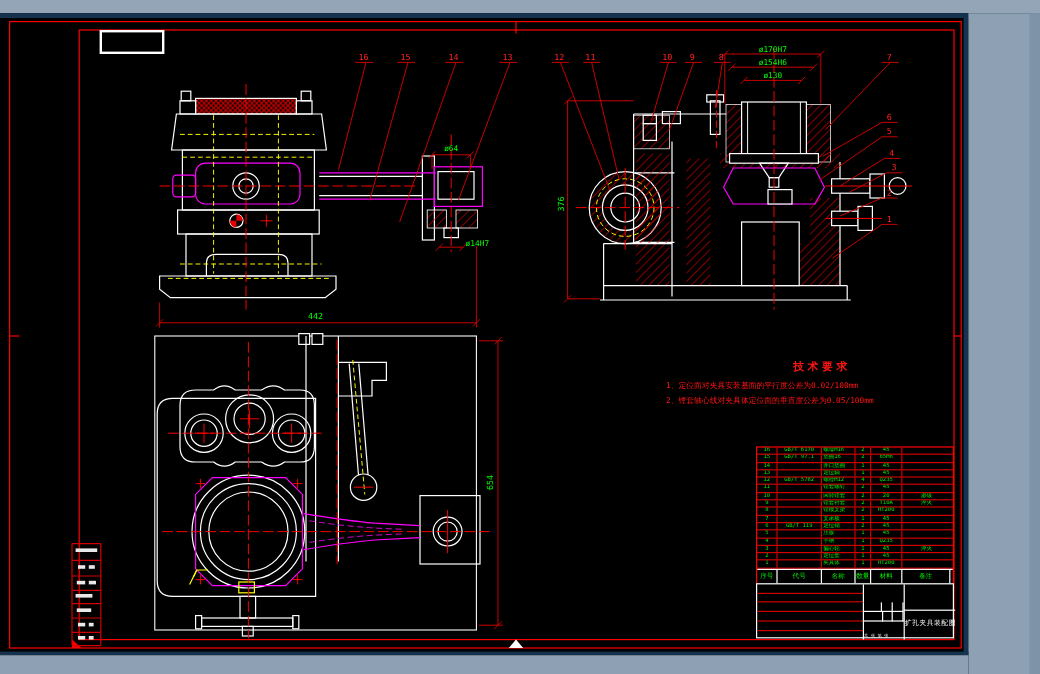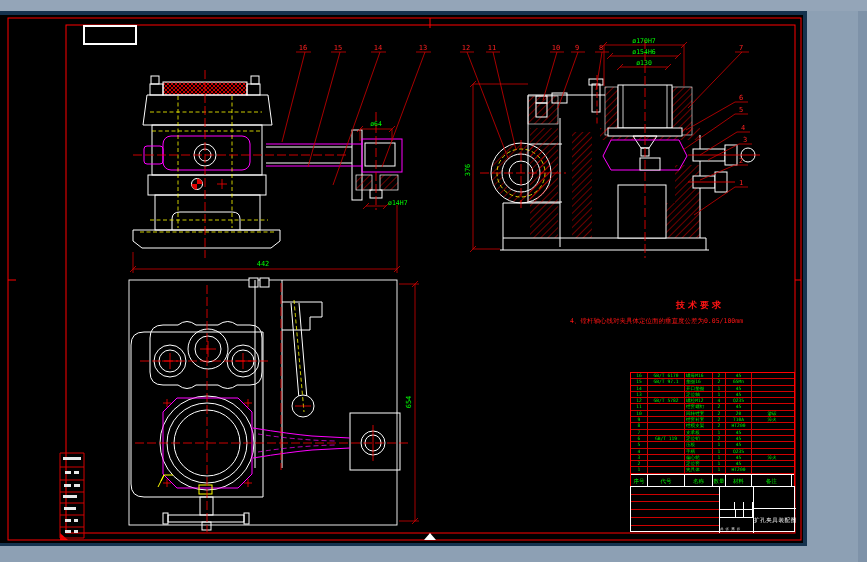--- a/index.html
+++ b/index.html
@@ -394,23 +394,24 @@
       <line x1="415" y1="284" x2="415" y2="521"></line>
       <line x1="399" y1="284" x2="419" y2="284"></line>
           <line x1="399" y1="521" x2="419" y2="521"></line>
       <line x1="412" y1="287" x2="418" y2="281"></line>
           <line x1="412" y1="524" x2="418" y2="518"></line>
     </g>
     <text x="411" y="402" fill="#00ff00" font-size="7" text-anchor="middle" transform="rotate(-90 411 402)">654</text>
   </g>
 </svg>
 
-<div class="abs techreq" style="left:570px;top:299px;width:260px;">
+<div class="abs techreq" style="left:555px;top:299px;width:260px;">
   <div class="tr-title">技术要求</div>
-  <div class="tr-line">4、镗杆轴心线对夹具体定位面的垂直度公差为0.05/100mm</div>
+  <div class="tr-line">1、定位面对夹具安装基面的平行度公差为0.02/100mm</div>
+  <div class="tr-line">2、镗套轴心线对夹具体定位面的垂直度公差为0.05/100mm</div>
 </div>
 
 <div class="abs bom" id="bom" style="left:630px;top:372px;width:165px;">
       <div class="bom-row">
         <div class="bom-cell">16</div>
         <div class="bom-cell">GB/T 6170</div>
         <div class="bom-cell nm">螺母M16</div>
         <div class="bom-cell">2</div>
         <div class="bom-cell">45</div>
         <div class="bom-cell"></div>

